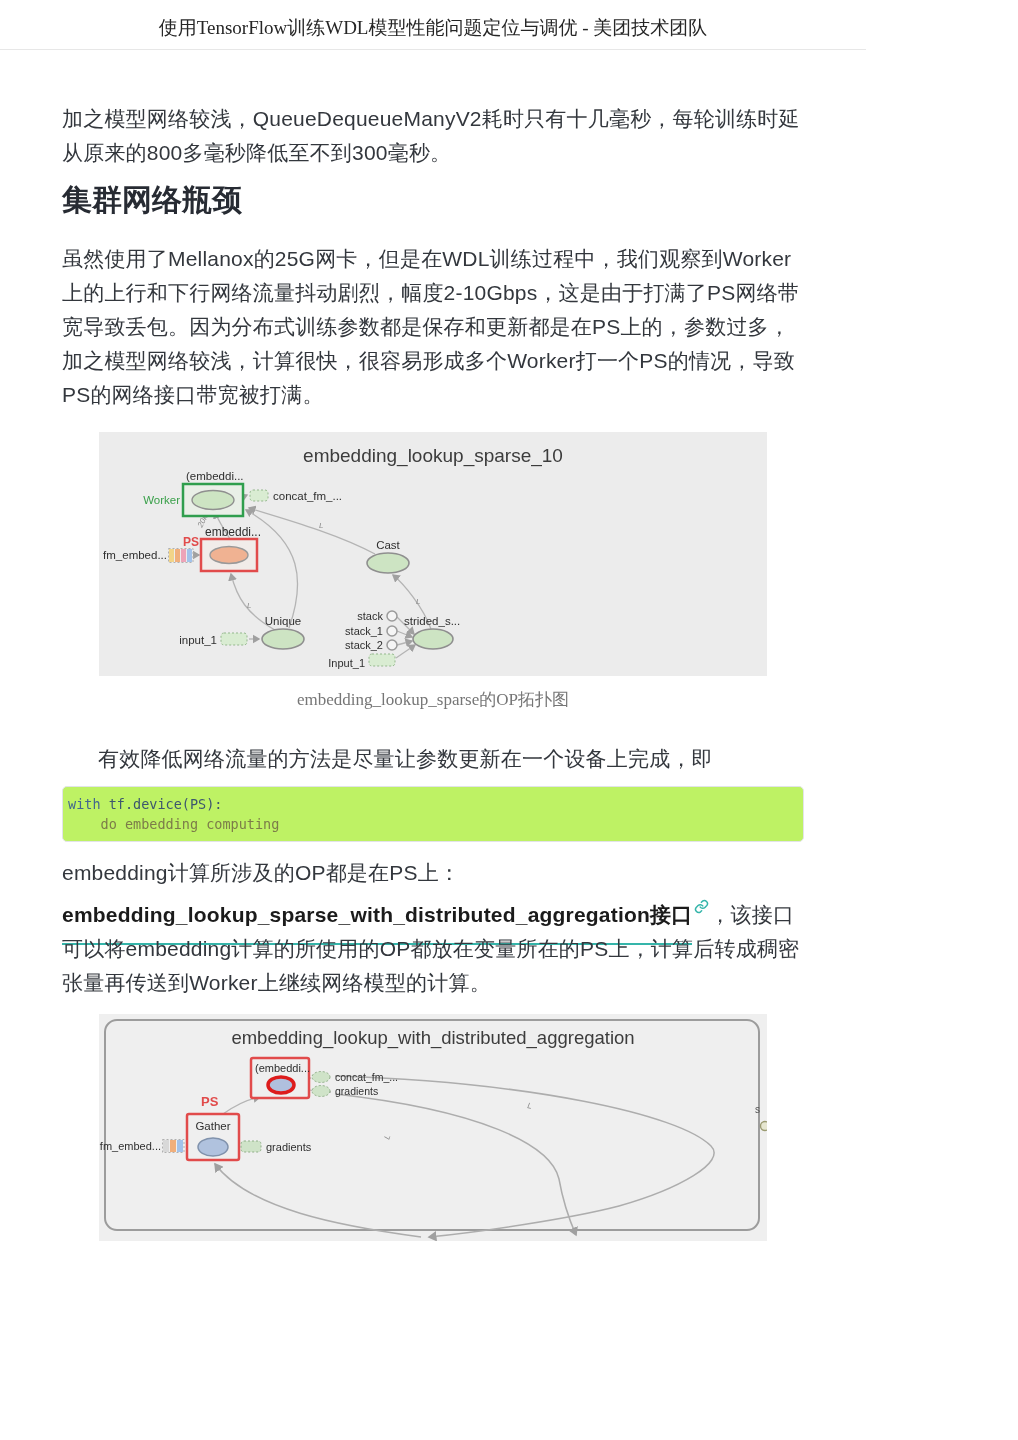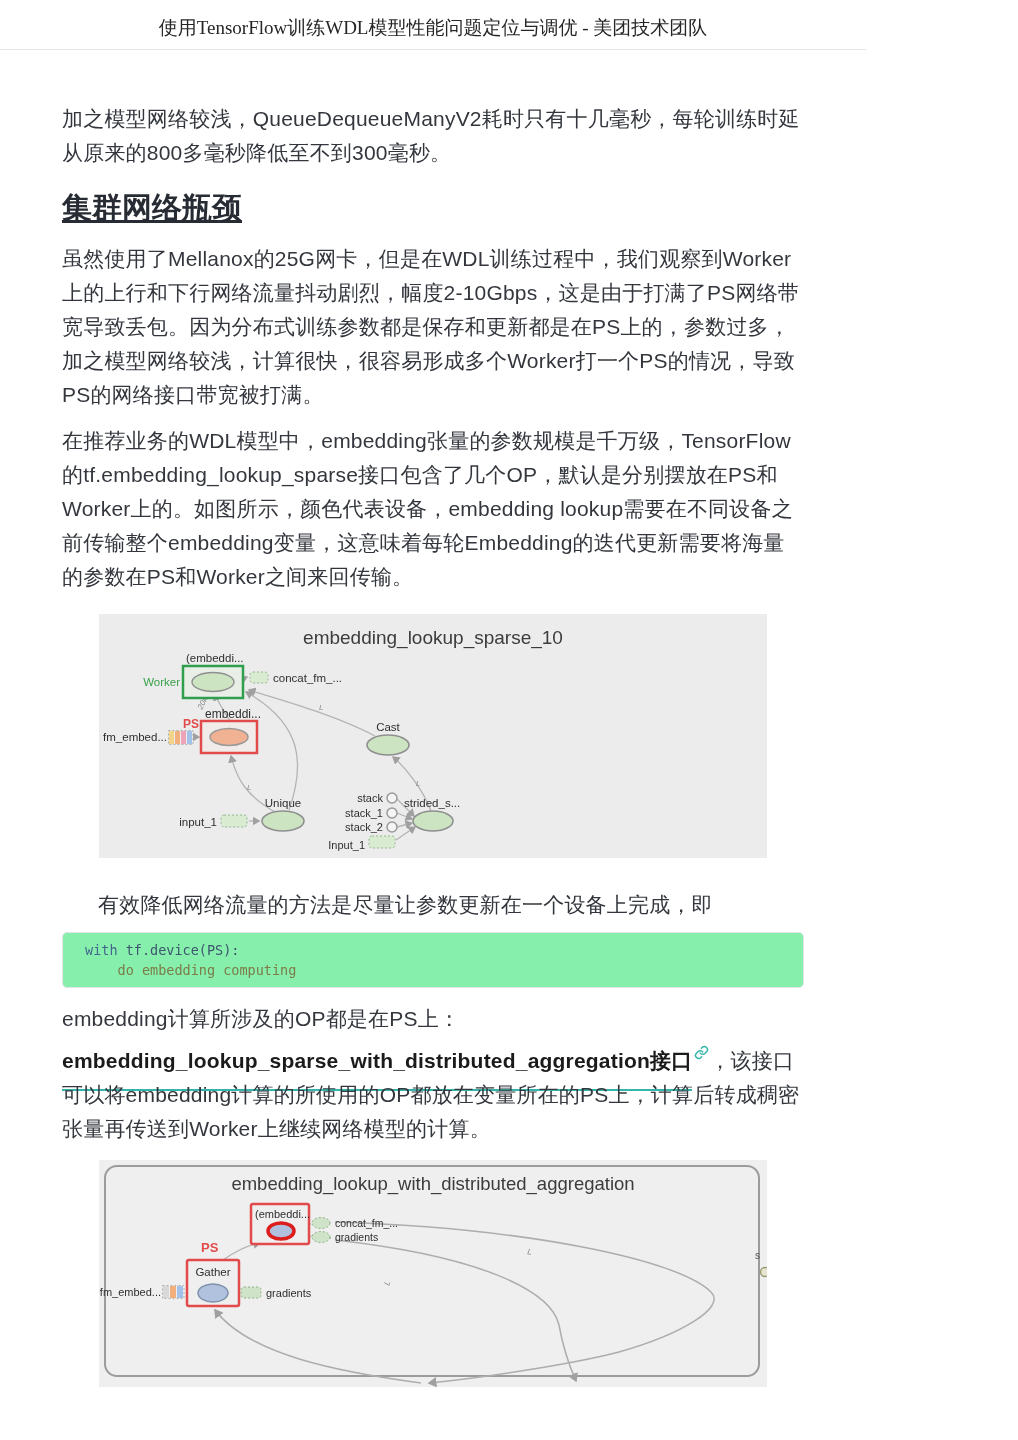--- a/index.html
+++ b/index.html
@@ -17,35 +17,35 @@
     font-family:"Liberation Serif","DejaVu Serif",serif;
     font-size:19px; color:#262626; padding-bottom:8px;
   }
   .content { margin:0 62px; }
   p.body {
     font-size:21px; line-height:34px; color:#33373d; text-align:left;
     letter-spacing:0.2px;
   }
   .p1 { margin-top:52px; }
   h1.sec {
-    margin-top:20px; font-size:30px; line-height:36px; font-weight:bold; color:#272b33;text-decoration:underline;
-  }
-  .p2 { margin-top:16px; }
+    margin-top:12px; font-size:30px; line-height:36px; font-weight:bold; color:#272b33;
+  }
+  .p2 { margin-top:24px; }
   .p3 { margin-top:12px; }
   .fig { width:668px; margin:0 auto; display:block; }
   .fig1 { margin-top:20px; }
   .caption {
     margin-top:12px; text-align:center;
     font-family:"Liberation Serif","DejaVu Serif",serif;
     font-size:17px; line-height:24px; color:#767676;
   }
   .p4 { margin-top:30px;margin-left:36px; }
   pre.code {
-    margin-top:10px; border:1px solid #e2e4e8; border-radius:5px; background:#86efac;
-    padding:7px 22px; font-family:"DejaVu Sans Mono","Liberation Mono",monospace;
+    margin-top:10px; border:1px solid #e2e4e8; border-radius:5px; background:#bef264;
+    padding:7px 5px; font-family:"DejaVu Sans Mono","Liberation Mono",monospace;
     font-size:13.5px; line-height:20px; white-space:pre; color:#3d566e;
   }
   pre.code .k { color:#44688d; }
   pre.code .r { color:#3d566e; }
   pre.code .g { color:#7c7c49; }
   .p5 { margin-top:14px; }
   .p6 { margin-top:12px; }
   .fig2 { margin-top:14px; }
   a.apilink {
     color:#1b1b1b; font-weight:bold; text-decoration:none;
@@ -70,21 +70,20 @@
   </div>
 
   <div class="content">
 
     <p class="body p1">加之模型网络较浅，QueueDequeueManyV2耗时只有十几毫秒，每轮训练时延从原来的800多毫秒降低至不到300毫秒。</p>
 
     <h1 class="sec">集群网络瓶颈</h1>
 
     <p class="body p2">虽然使用了Mellanox的25G网卡，但是在WDL训练过程中，我们观察到Worker上的上行和下行网络流量抖动剧烈，幅度2-10Gbps，这是由于打满了PS网络带宽导致丢包。因为分布式训练参数都是保存和更新都是在PS上的，参数过多，加之模型网络较浅，计算很快，很容易形成多个Worker打一个PS的情况，导致PS的网络接口带宽被打满。</p>
 
-    <p class="body p3">在推荐业务的WDL模型中，embedding张量的参数规模是千万级，TensorFlow的tf.embedding_lookup_sparse接口包含了几个OP，默认是分别摆放在PS和Worker上的。如图所示，颜色代表设备，embedding lookup需要在不同设备之前传输整个embedding变量，这意味着每轮Embedding的迭代更新需要将海量的参数在PS和Worker之间来回传输。</p>
 
     <svg class="fig fig1" width="668" height="244" viewBox="0 0 668 244">
       <defs>
         <marker id="ar1" markerWidth="7" markerHeight="7" refX="5" refY="3.5" orient="auto">
           <path d="M0,0 L6,3.5 L0,7 Z" fill="#a0a0a0"></path>
         </marker>
       </defs>
       <rect x="0" y="0" width="668" height="244" fill="#ececec"></rect>
       <text class="d-title" x="334" y="30" text-anchor="middle">embedding_lookup_sparse_10</text>
 
@@ -156,20 +155,21 @@
         <text class="n-label-s" x="266" y="235" text-anchor="end">Input_1</text>
         <rect x="270" y="222" width="26" height="12" rx="3" fill="#d9ecd2" stroke="#94b78d" stroke-dasharray="2,2"></rect>
       </g>
 
       <g>
         <text class="n-label" x="305" y="193">strided_s...</text>
         <ellipse cx="334" cy="207" rx="20" ry="10" fill="#cde4c3" stroke="#8f8f8f" stroke-width="1.6"></ellipse>
       </g>
     </svg>
 
+    <div class="caption">embedding_lookup_sparse的OP拓扑图</div>
 
     <p class="body p4">有效降低网络流量的方法是尽量让参数更新在一个设备上完成，即</p>
 
     <pre class="code"><code><span class="k">with</span><span class="r"> tf.device(PS):</span>
 <span class="g">    do embedding computing</span></code></pre>
 
     <p class="body p5"><span>embedding计算所涉及的OP都是在PS上：</span><a class="apilink" href="#"><span>embedding_lookup_sparse_with_distributed_aggregation接口</span></a><span class="linkicon"><svg width="15" height="15" viewBox="0 0 24 24" fill="none" stroke="#35b5aa" stroke-width="2.4" stroke-linecap="round" stroke-linejoin="round">
             <path d="M10 13a5 5 0 0 0 7.5.5l3-3a5 5 0 0 0-7-7l-1.7 1.7"></path>
             <path d="M14 11a5 5 0 0 0-7.5-.5l-3 3a5 5 0 0 0 7 7l1.7-1.7"></path>
           </svg></span><span>，该接口可以将embedding计算的所使用的OP都放在变量所在的PS上，计算后转成稠密张量再传送到Worker上继续网络模型的计算。</span></p>

